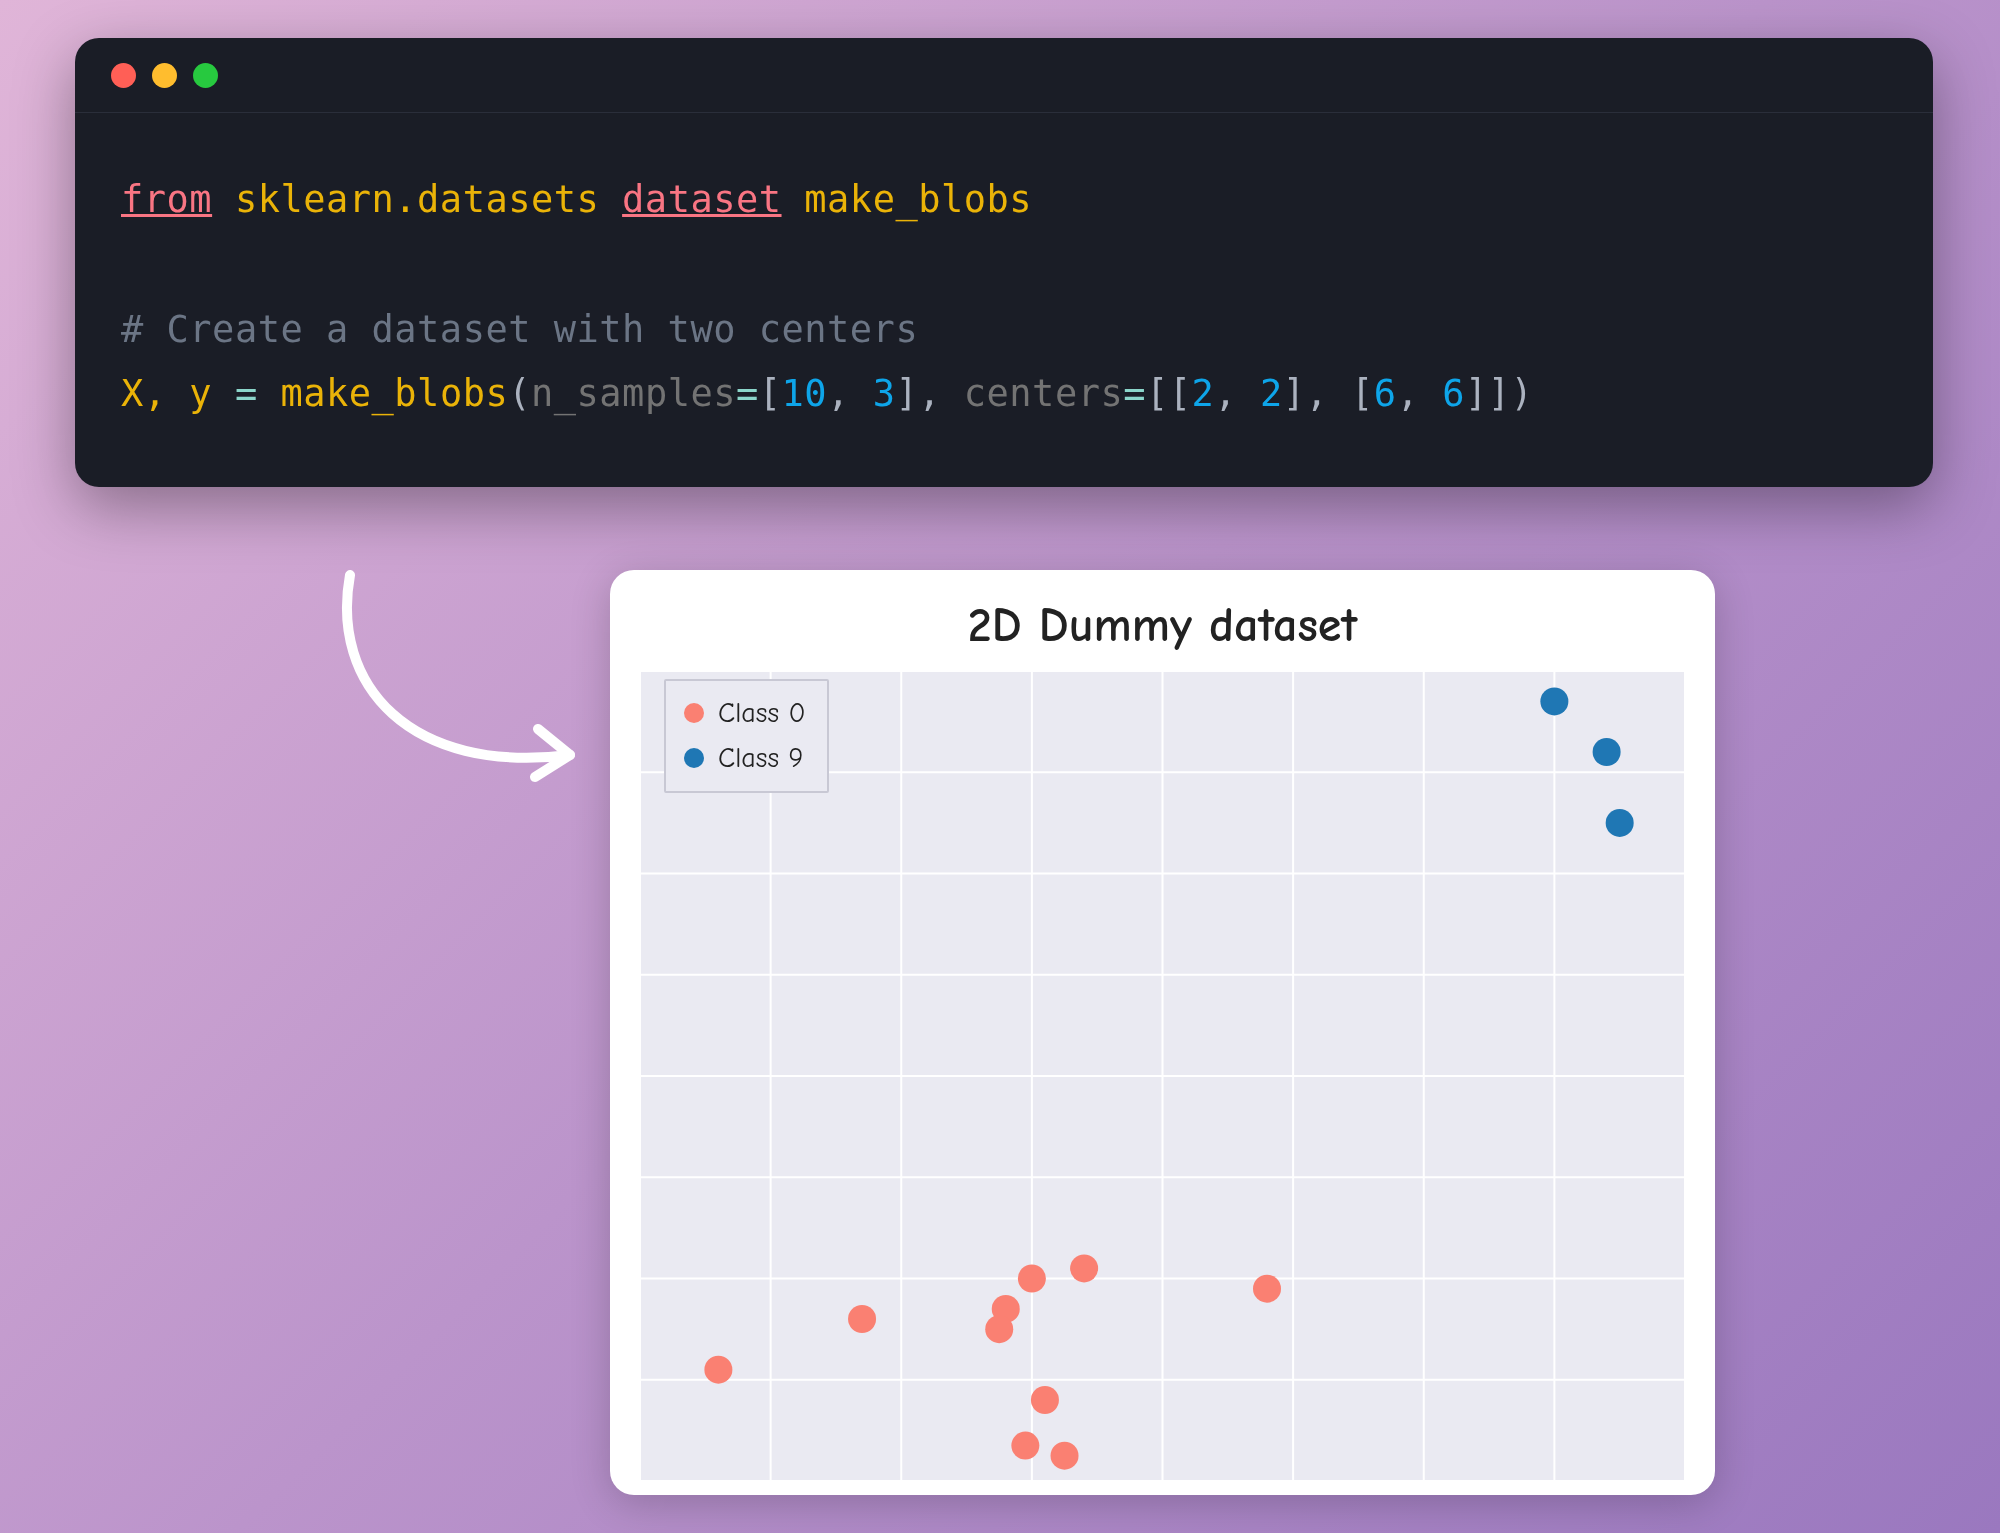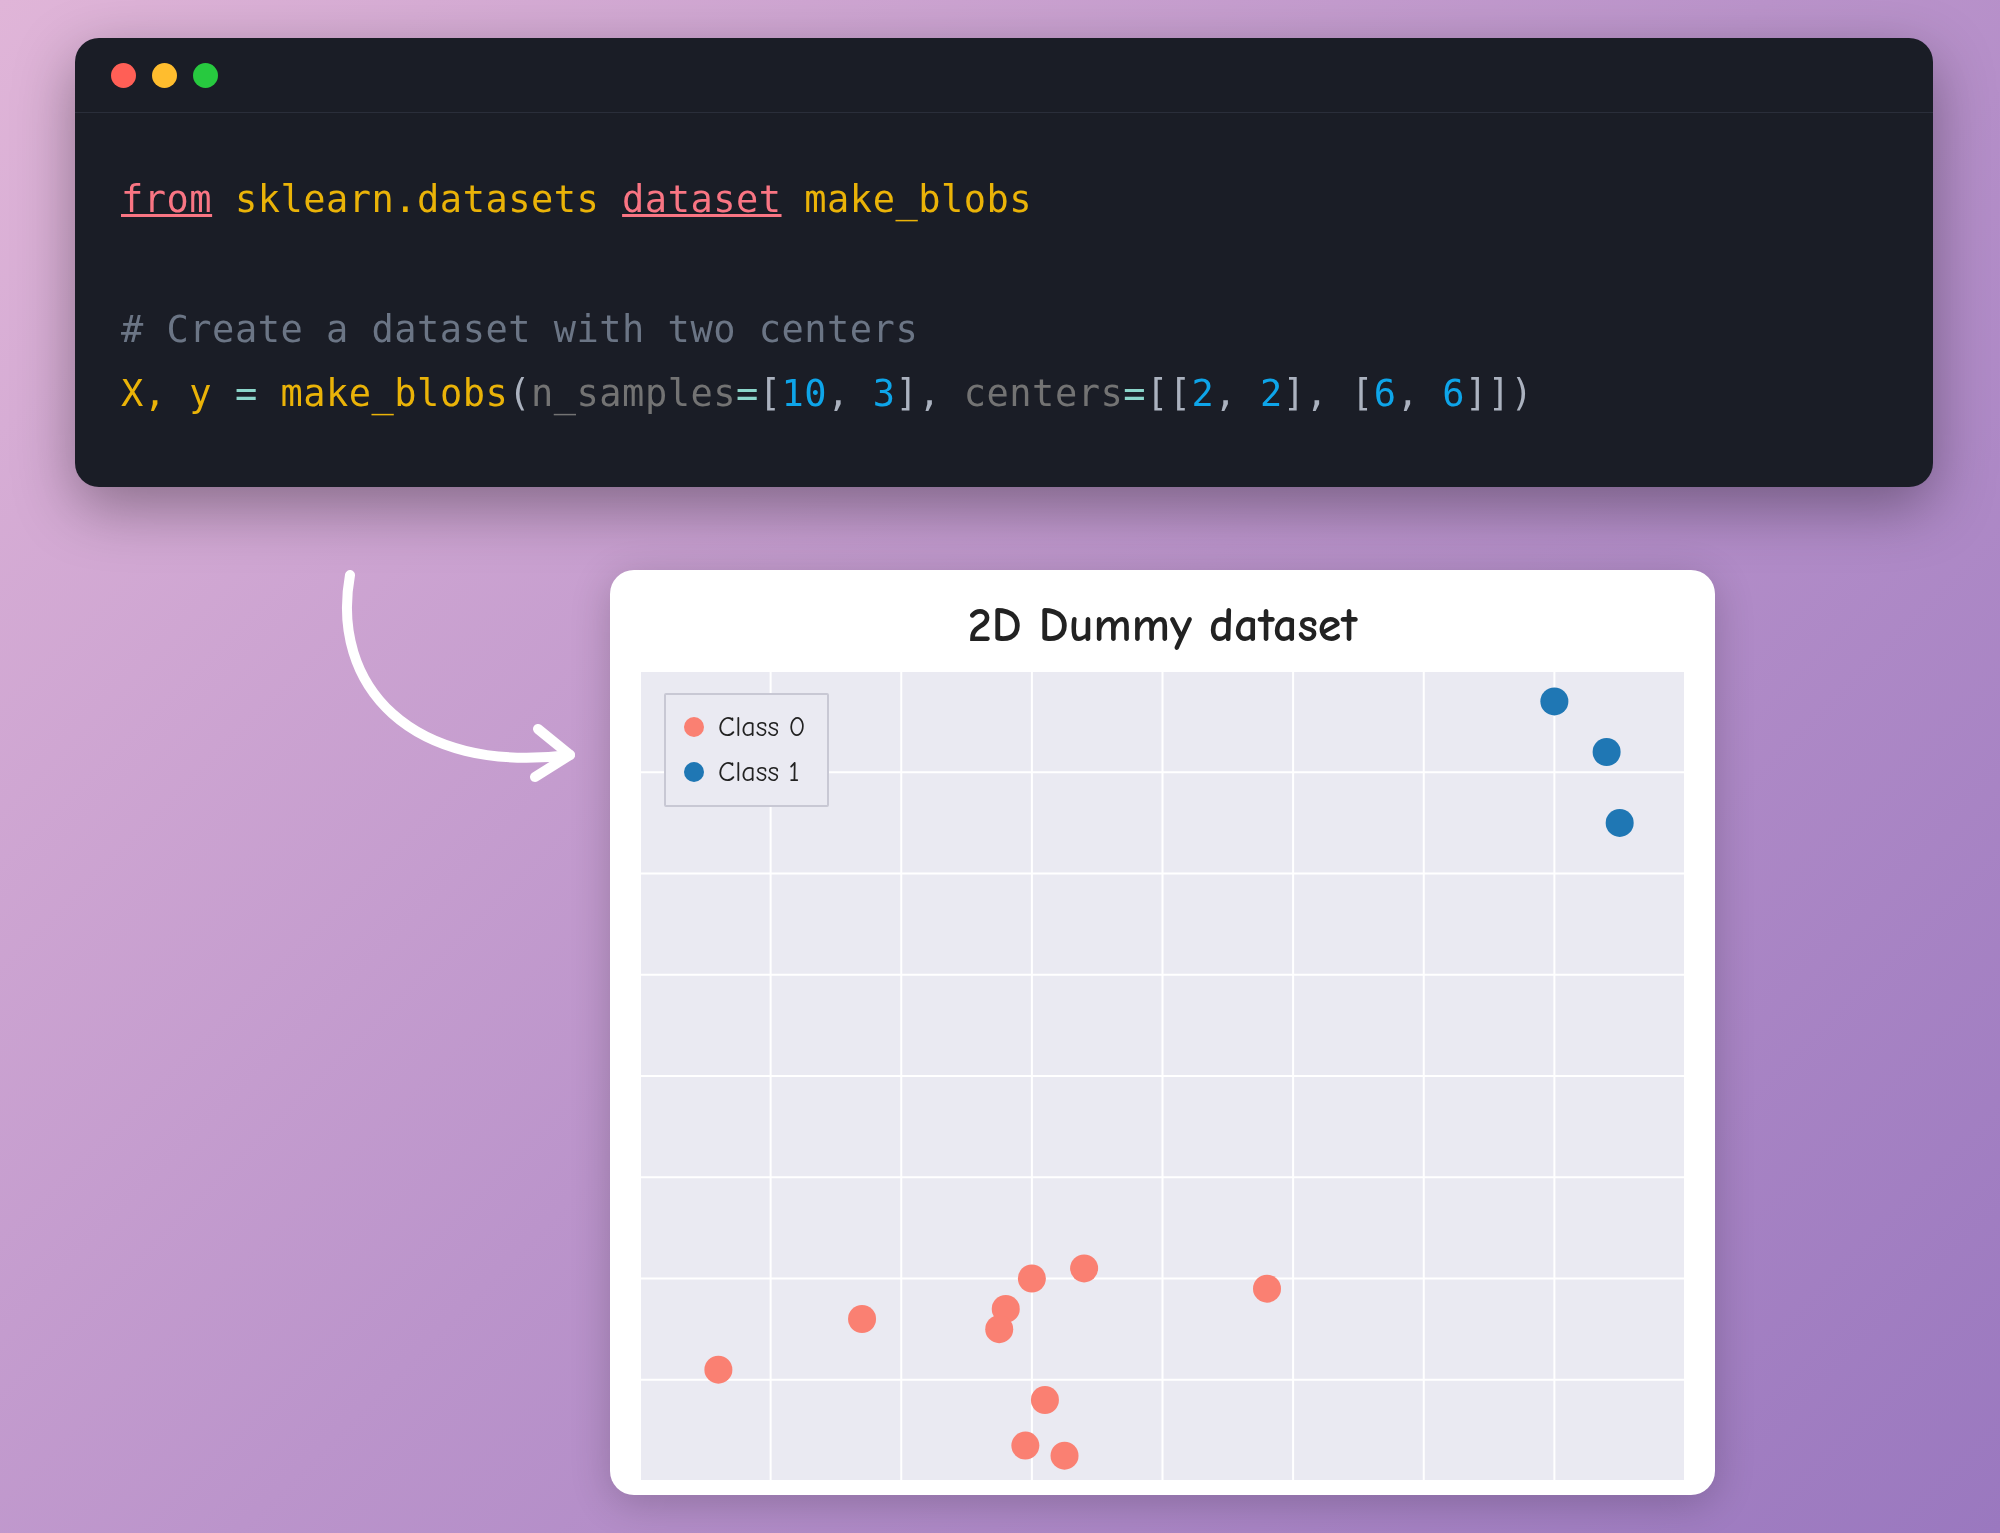--- a/index.html
+++ b/index.html
@@ -85,21 +85,21 @@
     position: relative;
     width: 100%;
     height: 810px;
     background: #eaeaf2;
   }
   .plot-area svg { display:block; width:100%; height:100%; }
 
   .legend {
     position: absolute;
     left: 24px;
-    top: 22px;
+    top: 8px;
     background: #eaeaf2;
     border: 2px solid #c8c8d4;
     border-radius: 2px;
     padding: 10px 22px 10px 18px;
     font-family: "Comic Sans MS", "Comic Neue", cursive;
     font-size: 28px;
     color: #222;
   }
   .legend-row { display:flex; align-items:center; gap:14px; line-height:1.6; }
   .swatch { width:20px; height:20px; border-radius:50%; display:inline-block; }
@@ -160,17 +160,17 @@
         <circle cx="966.625" cy="81" r="14" fill="#1f77b4"></circle>
         <circle cx="979.6875" cy="151.875" r="14" fill="#1f77b4"></circle>
       </svg>
     <div class="legend">
       <div class="legend-row">
         <span class="swatch" id="sw0" style="background: rgb(250, 128, 114);"></span>
         <span>Class 0</span>
       </div>
       <div class="legend-row">
         <span class="swatch" id="sw1" style="background: rgb(31, 119, 180);"></span>
-        <span>Class 1</span>
+        <span>Class 9</span>
       </div>
     </div>
   </div>
 </div>
 
 </body></html>

